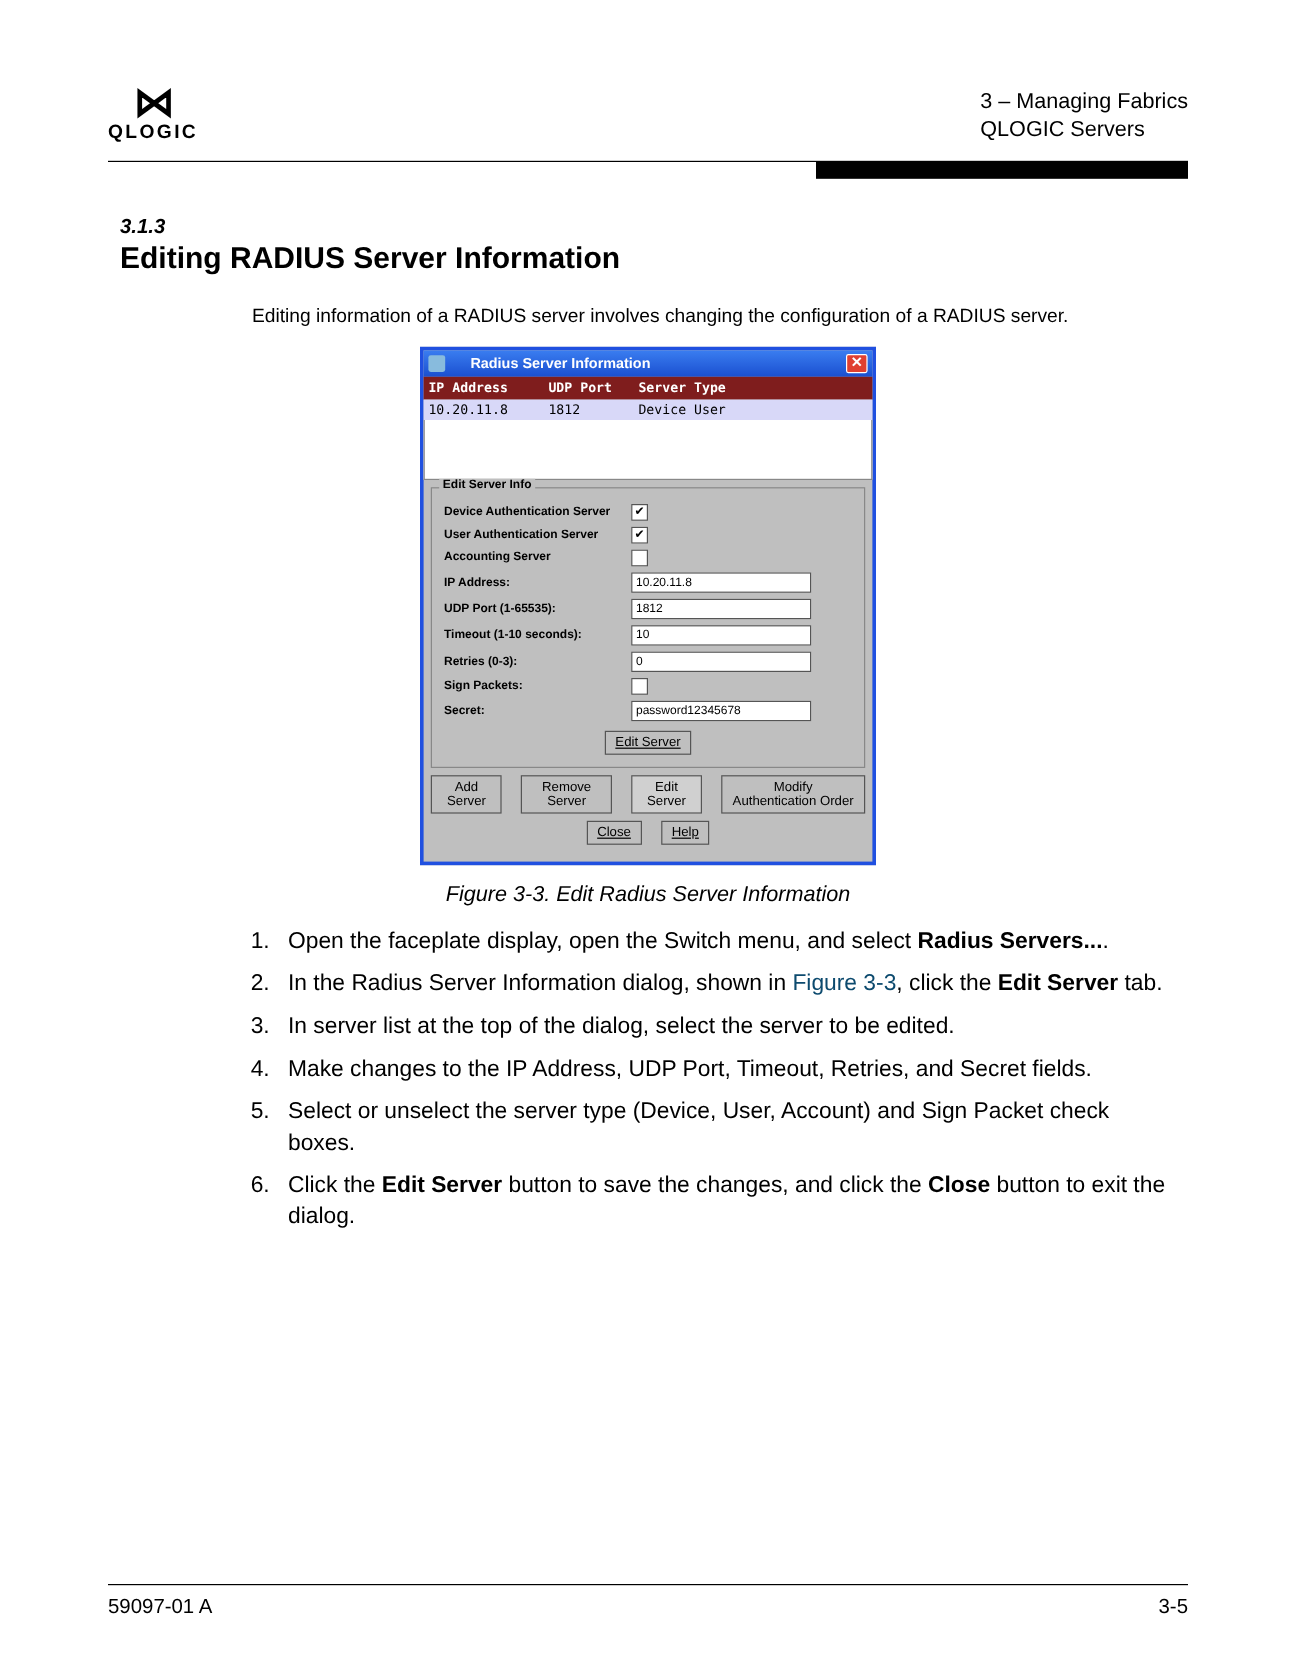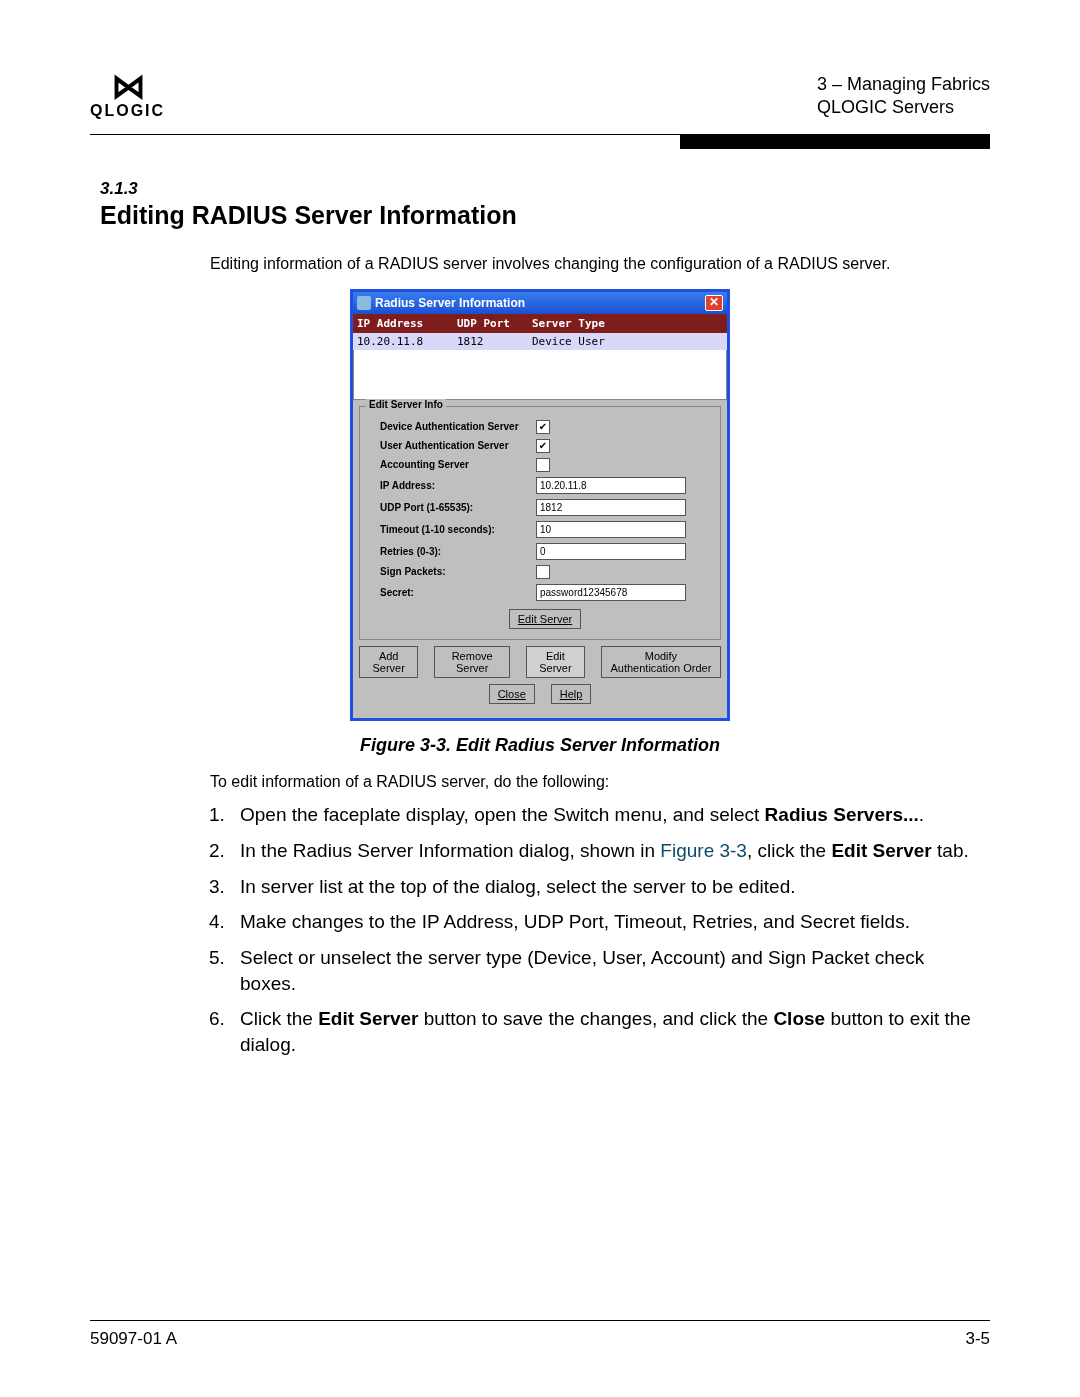--- a/index.html
+++ b/index.html
@@ -11,42 +11,42 @@
   .head-right { text-align: left; font-size: 18px; line-height: 1.3; margin-top: 33px; }
   .rule-wrap { margin-top:4px; }
   .rule-thin { height: 1px; background:#000; }
   .rule-chunk { display:flex; }
   .rule-left { flex:1; }
   .rule-right { width: 310px; height: 14px; background:#000; }
   .content { margin-top: 30px; padding: 0 10px 0 10px; }
   .secnum { font-style: italic; font-weight: 700; font-size: 17px; margin-bottom: 2px; }
   h2.sectitle { font-size: 25px; font-weight: 700; margin-bottom:24px; }
   .para { font-size: 16px; line-height:1.3; margin-left:110px; margin-bottom:10px; }
-  .figure-caption { text-align:center; font-style: italic; font-weight: 700; font-size: 18px; margin: 14px 0 16px 0; }
+  .figure-caption { text-align:center; font-style: italic; font-weight: 400; font-size: 18px; margin: 14px 0 16px 0; }
   .list { margin-left: 130px; font-size: 19px; line-height:1.35; }
   .list li { margin-bottom: 10px; padding-left: 10px; }
   .list li::marker { font-size:19px; }
   .xref { color: #0c4a6e; }
   .footer { position:absolute; bottom:48px; left:90px; right:90px; }
   .footer-rule { height:1px; background:#000; margin-bottom:8px;}
   .footer-row { display:flex; justify-content:space-between; font-size:17px; }
 
   
   .dialog-wrap { margin: 14px auto 0 auto; width: 380px; }
   .dlg { border: 3px solid #2050e0; background:#bfbfbf; font-family: Tahoma, Verdana, sans-serif; font-size:11px; color:#000;}
   .dlg-titlebar { background: linear-gradient(#3a7df0,#1a4fd0); height:22px; display:flex; align-items:center; justify-content:space-between; padding:0 4px; }
-  .dlg-title { color:#fff; font-weight:700; font-size:12px; display:flex; align-items:center; gap:4px;}
+  .dlg-title { color:#fff; font-weight:700; font-size:12px; display:flex; align-items:center; gap:21px;}
   .dlg-title .ticon { width:14px;height:14px;background:#8bd; border-radius:2px; display:inline-block;}
   .dlg-close { width:18px;height:16px;background:#e04030;border:1px solid #fff; color:#fff; font-weight:700; font-size:12px; line-height:12px; text-align:center; border-radius:2px;}
   .grid-head { display:flex; background:#7f1d1d; color:#fff; font-weight:700; font-family: monospace; font-size:11px; padding:3px 4px;}
   .gh-ip{width:100px;} .gh-port{width:75px;} .gh-type{flex:1;}
   .grid-row { display:flex; background:#d8d8f8; font-family: monospace; font-size:11px; padding:2px 4px;}
   .gr-ip{width:100px;} .gr-port{width:75px;} .gr-type{flex:1;}
   .grid-blank { background:#fff; height:50px; border:1px solid #888; border-top:none; margin:0;}
-  .fieldset { border:1px solid #888; margin:6px; padding:8px 10px 10px 20px; background:#bfbfbf; position:relative;}
+  .fieldset { border:1px solid #888; margin:6px; padding:8px 10px 10px 10px; background:#bfbfbf; position:relative;}
   .fieldset-legend { position:absolute; top:-8px; left:6px; background:#bfbfbf; font-weight:700; font-size:10px; padding:0 3px;}
   .frow { display:flex; align-items:center; margin:5px 0; }
   .flabel { width:156px; font-weight:700; font-size:10px; }
   .finput { width:150px; height:17px; border:1px solid #555; background:#fff; font-size:10px; padding:1px 3px; font-family: Tahoma, sans-serif;}
   .fcheck { width:14px; height:14px; border:1px solid #555; background:#fff; display:inline-flex; align-items:center; justify-content:center; font-size:10px; line-height:10px;}
   .btnrow { display:flex; gap:16px; margin:6px; }
   .btn { border:1px solid #555; background:#bfbfbf; font-size:11px; padding:3px 8px; font-family: Tahoma, sans-serif;}
   .btn.underline span { text-decoration: underline; }
   .center { justify-content:center; }
   .edit-server-btn-row { display:flex; justify-content:center; margin-top:8px;}
@@ -155,21 +155,20 @@
 
         <div class="btnrow center" style="padding-bottom:8px;">
           <button class="btn underline"><span>Close</span></button>
           <button class="btn underline"><span>Help</span></button>
         </div>
       </div>
     </div>
 
     <div class="figure-caption">Figure 3-3.  Edit Radius Server Information</div>
 
-    <p class="para">To edit information of a RADIUS server, do the following:</p>
 
     <ol class="list">
       <li>
         <span>Open the faceplate display, open the Switch menu, and select </span><b>Radius Servers...</b><span>.</span>
       </li>
       <li>
         <span>In the Radius Server Information dialog, shown in </span><span class="xref">Figure 3-3</span><span>, click the </span><b>Edit Server</b><span> tab.</span>
       </li>
       <li>In server list at the top of the dialog, select the server to be edited.</li>
       <li>Make changes to the IP Address, UDP Port, Timeout, Retries, and Secret fields.</li>

